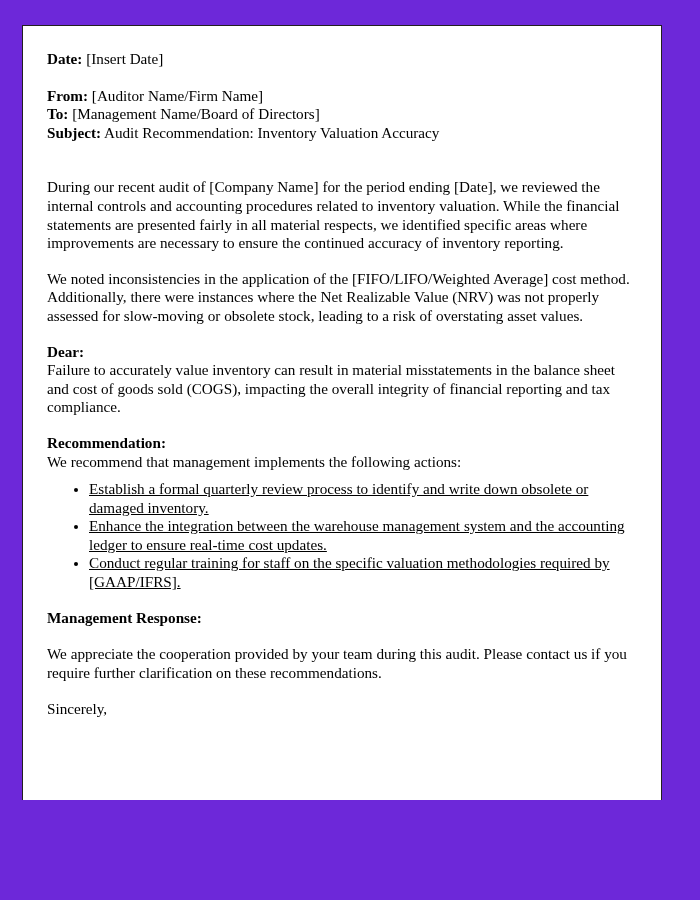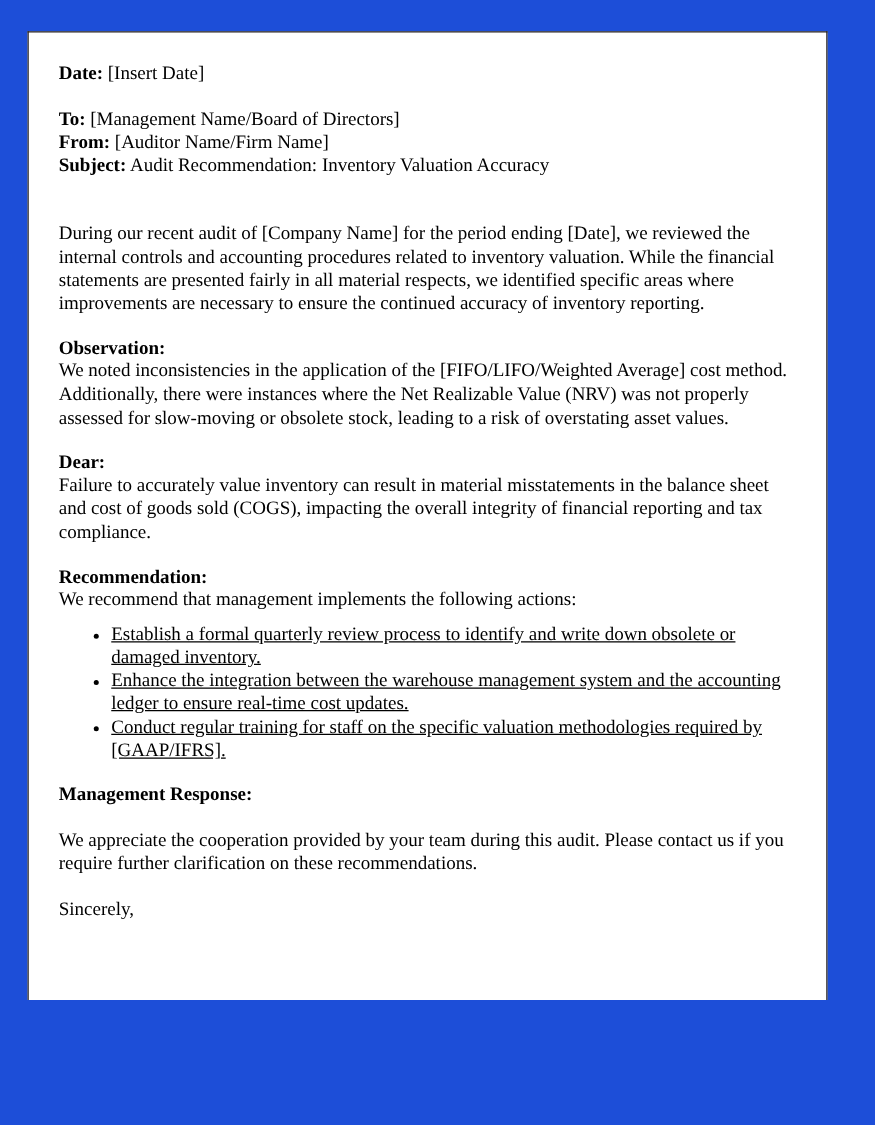--- a/index.html
+++ b/index.html
@@ -14,21 +14,21 @@
     font-family: "Liberation Serif", "DejaVu Serif", serif;
     color: #000000;
   }
 
   #page {
     position: absolute;
     left: 0;
     top: 0;
     width: 700px;
     height: 900px;
-    background: #1d4ed8;
+    background: #6d28d9;
   }
 
   
   #letter-frame {
     position: absolute;
     left: 22px;
     top: 25px;
     width: 640px;
     height: 775px;
     border-top: 1.5px solid #231f20;
@@ -93,42 +93,41 @@
     <div id="letter-body">
 
       <p class="block para">
         <span class="lbl">Date:</span> 
         <span>[Insert Date]</span>
       </p>
 
       <div class="gap-lg"></div>
 
       <p class="block para">
+        <span class="lbl">From:</span> 
+        <span>[Auditor Name/Firm Name]</span>
+      </p>
+      <p class="block para">
         <span class="lbl">To:</span> 
         <span>[Management Name/Board of Directors]</span>
-      </p>
-      <p class="block para">
-        <span class="lbl">From:</span> 
-        <span>[Auditor Name/Firm Name]</span>
       </p>
       <p class="block para">
         <span class="lbl">Subject:</span> 
         <span>Audit Recommendation: Inventory Valuation Accuracy</span>
       </p>
 
       <div class="gap-lg"></div>
 
 
       <div class="gap-lg"></div>
 
       <p class="block para">During our recent audit of [Company Name] for the period ending [Date], we reviewed the internal controls and accounting procedures related to inventory valuation. While the financial statements are presented fairly in all material respects, we identified specific areas where improvements are necessary to ensure the continued accuracy of inventory reporting.</p>
 
       <div class="gap-md"></div>
 
-      <p class="heading">Observation:</p>
       <p class="block para">We noted inconsistencies in the application of the [FIFO/LIFO/Weighted Average] cost method. Additionally, there were instances where the Net Realizable Value (NRV) was not properly assessed for slow-moving or obsolete stock, leading to a risk of overstating asset values.</p>
 
       <div class="gap-md"></div>
 
       <p class="heading">Dear:</p>
       <p class="block para">Failure to accurately value inventory can result in material misstatements in the balance sheet and cost of goods sold (COGS), impacting the overall integrity of financial reporting and tax compliance.</p>
 
       <div class="gap-md"></div>
 
       <p class="heading">Recommendation:</p>

